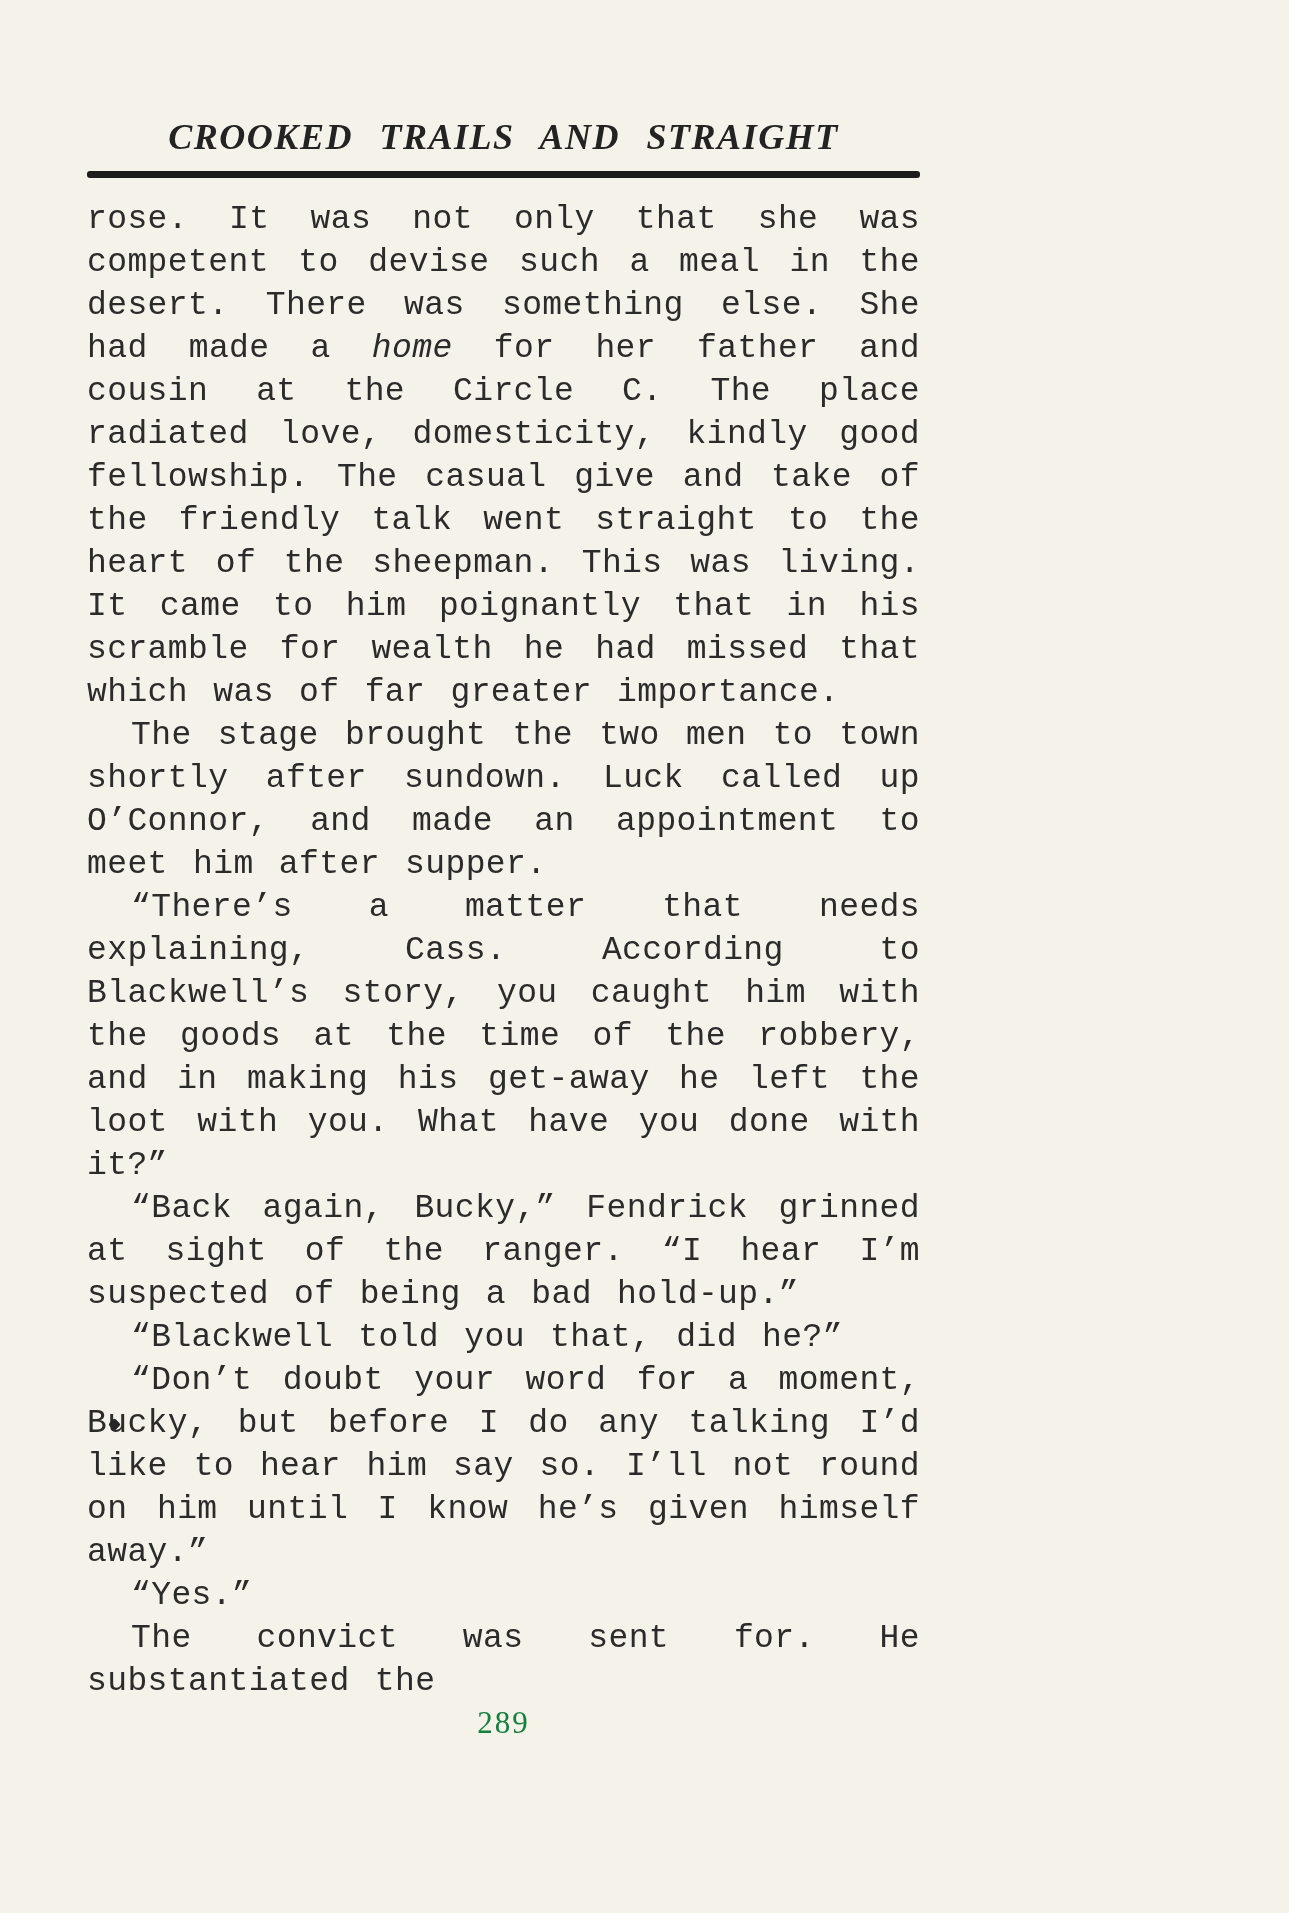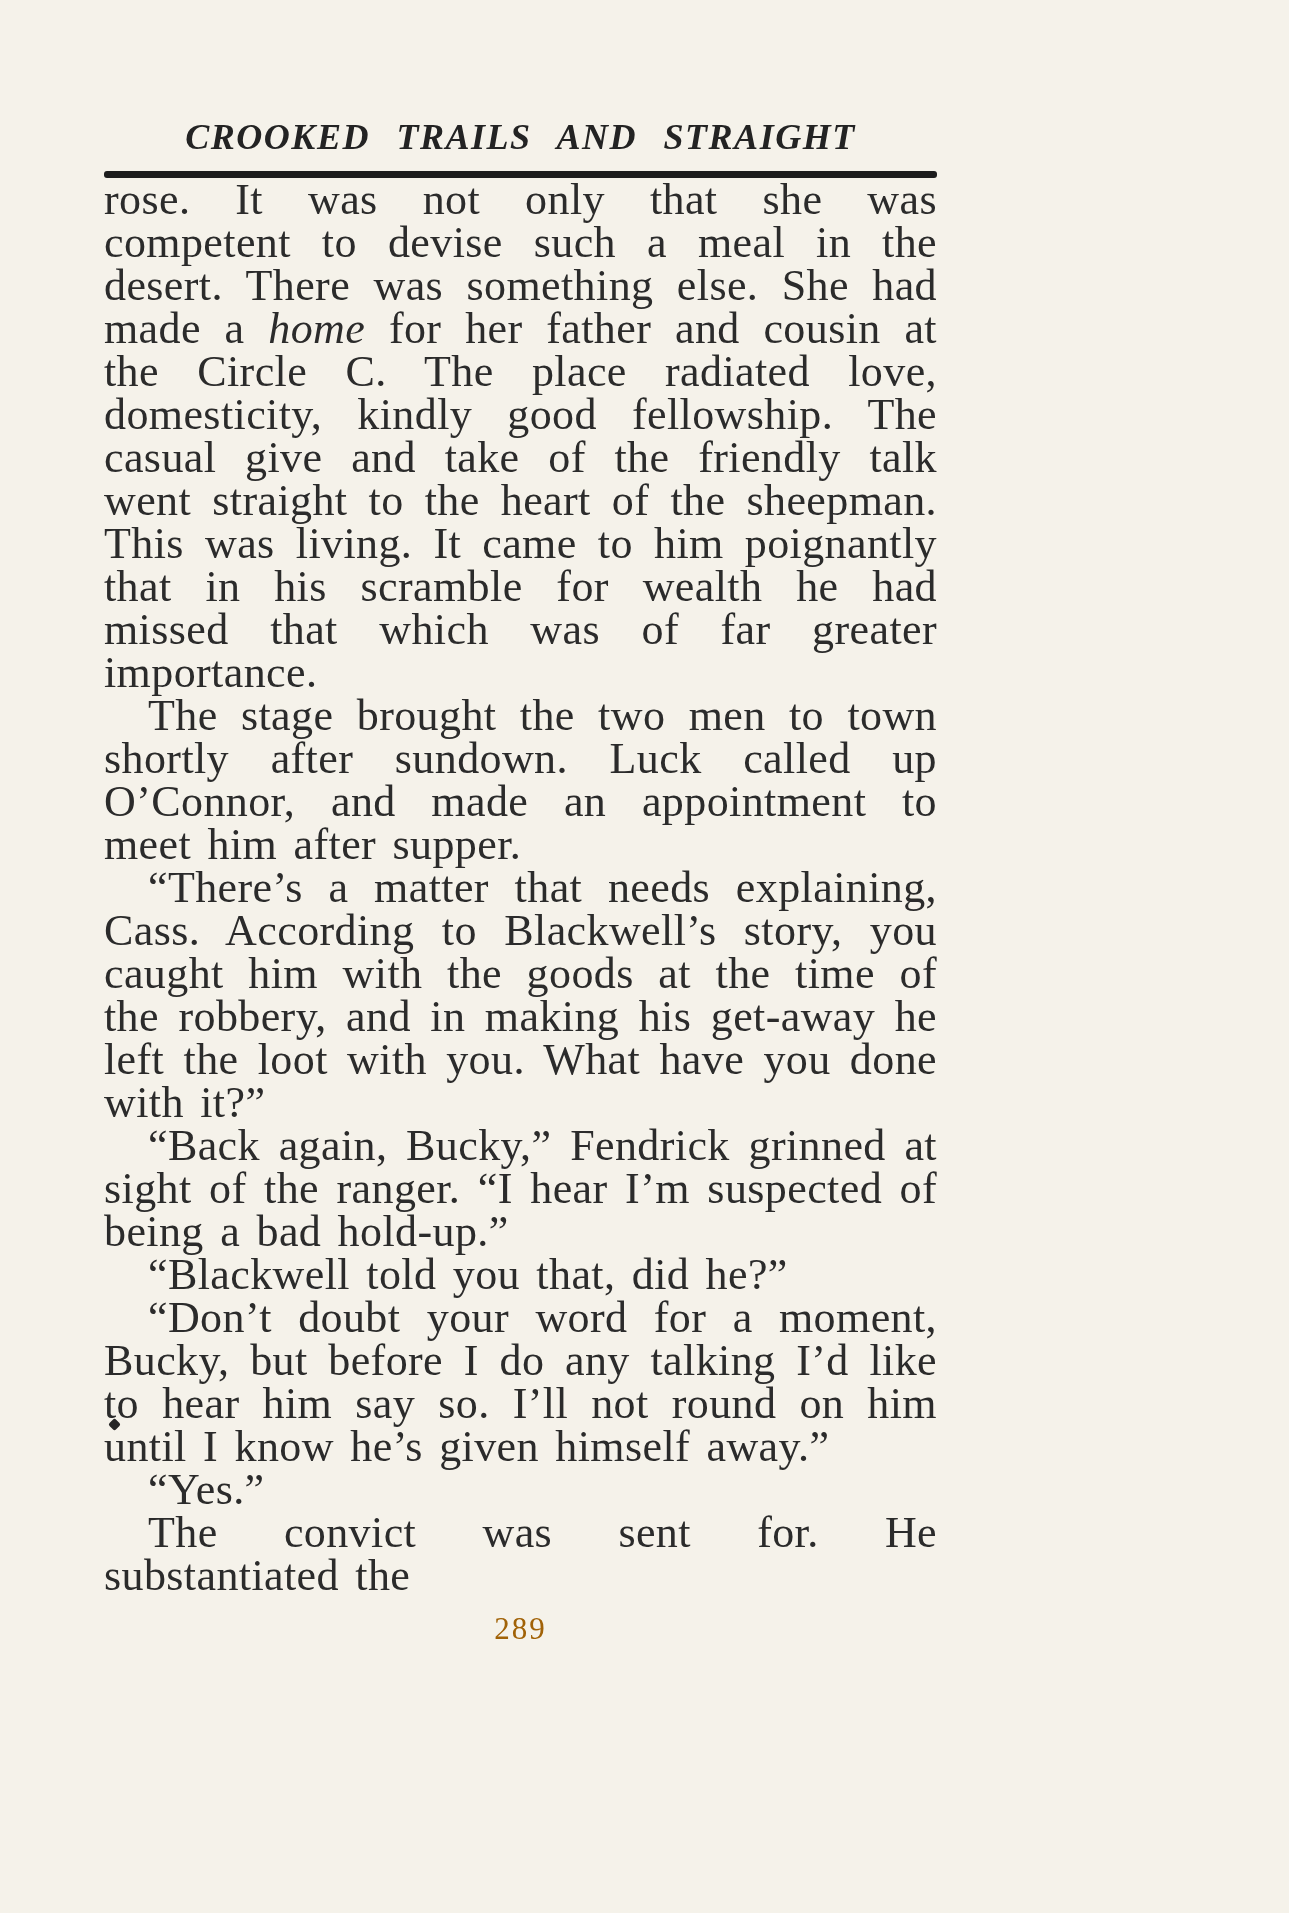--- a/index.html
+++ b/index.html
@@ -10,61 +10,63 @@
     width: 1289px;
     height: 1913px;
     background: #f5f2ea;
     position: relative;
     overflow: hidden;
     font-family: "Liberation Serif", "DejaVu Serif", serif;
     color: #2b2b2b;
   }
   .page {
     position: absolute;
-    left: 104px;
+    left: 87px;
     top: 116px;
     width: 833px;
   }
   .running-head {
     text-align: center;
     font-style: italic;
     font-weight: bold;
     font-size: 36px;
     letter-spacing: 1.5px;
     word-spacing: 16px;
     color: #232323;
   }
   .header-rule {
     height: 7px;
     background: #1d1d1d;
     margin-top: 13px;
     border-radius: 3px;
   }
   .text-block {
-    font-size: 44px;
+    margin-top: 20px;
+    font-size: 33px;
     line-height: 43px;
     text-align: justify;
     letter-spacing: 0.4px;
     word-spacing: 5px;
+    font-family: Liberation Mono, monospace;
   }
   p.para {
     margin: 0;
   }
   p.para.indent {
     text-indent: 44px;
   }
   .italic {
     font-style: italic;
   }
   .footer {
-    margin-top: 14px;
+    margin-top: 2px;
     text-align: center;
     font-size: 31px;
     letter-spacing: 2px;
-    color: #a16207;
+    color: #15803d;
   }
   .ink-mark {
     position: absolute;
     left: 110px;
     top: 1420px;
     width: 9px;
     height: 9px;
     background: #262626;
     transform: rotate(45deg);
     border-radius: 2px;

